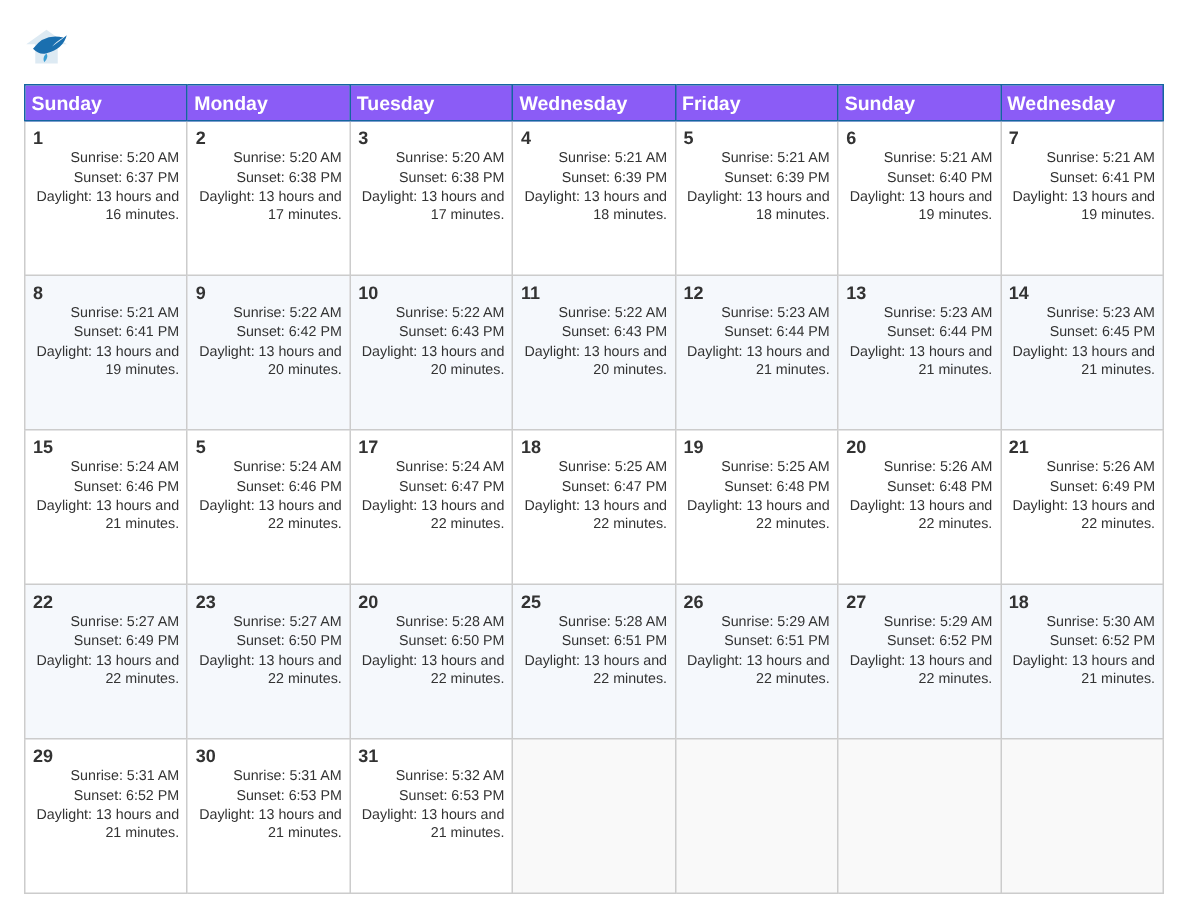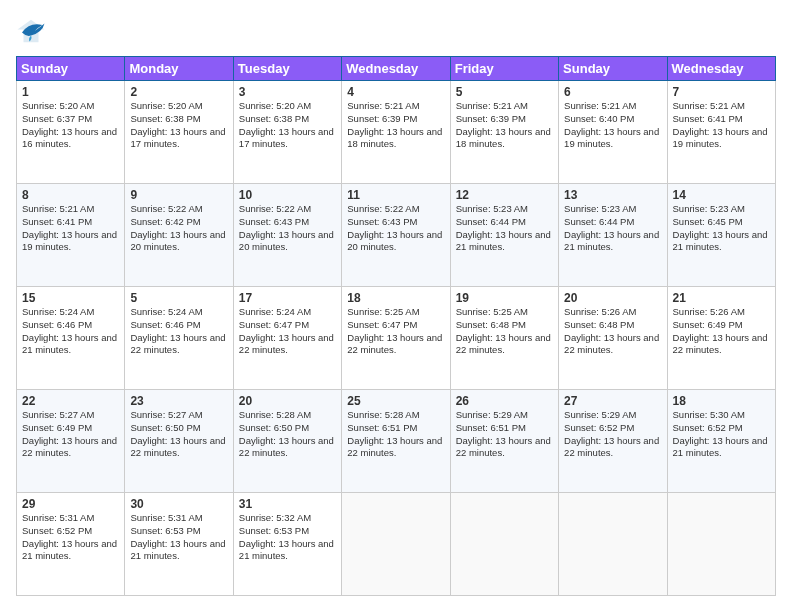--- a/index.html
+++ b/index.html
@@ -74,20 +74,21 @@
     .day-number {
       font-size: 12px;
       font-weight: bold;
       display: block;
       margin-bottom: 1px;
     }
     .cell-content {
       font-size: 9.5px;
       line-height: 1.35;
       color: #333;
+      text-align: right;
     }
     .empty-cell {
       background: #f9f9f9 !important;
     }
   </style>
 </head>
 <body>
 
 <div class="page">
   <div class="header">

